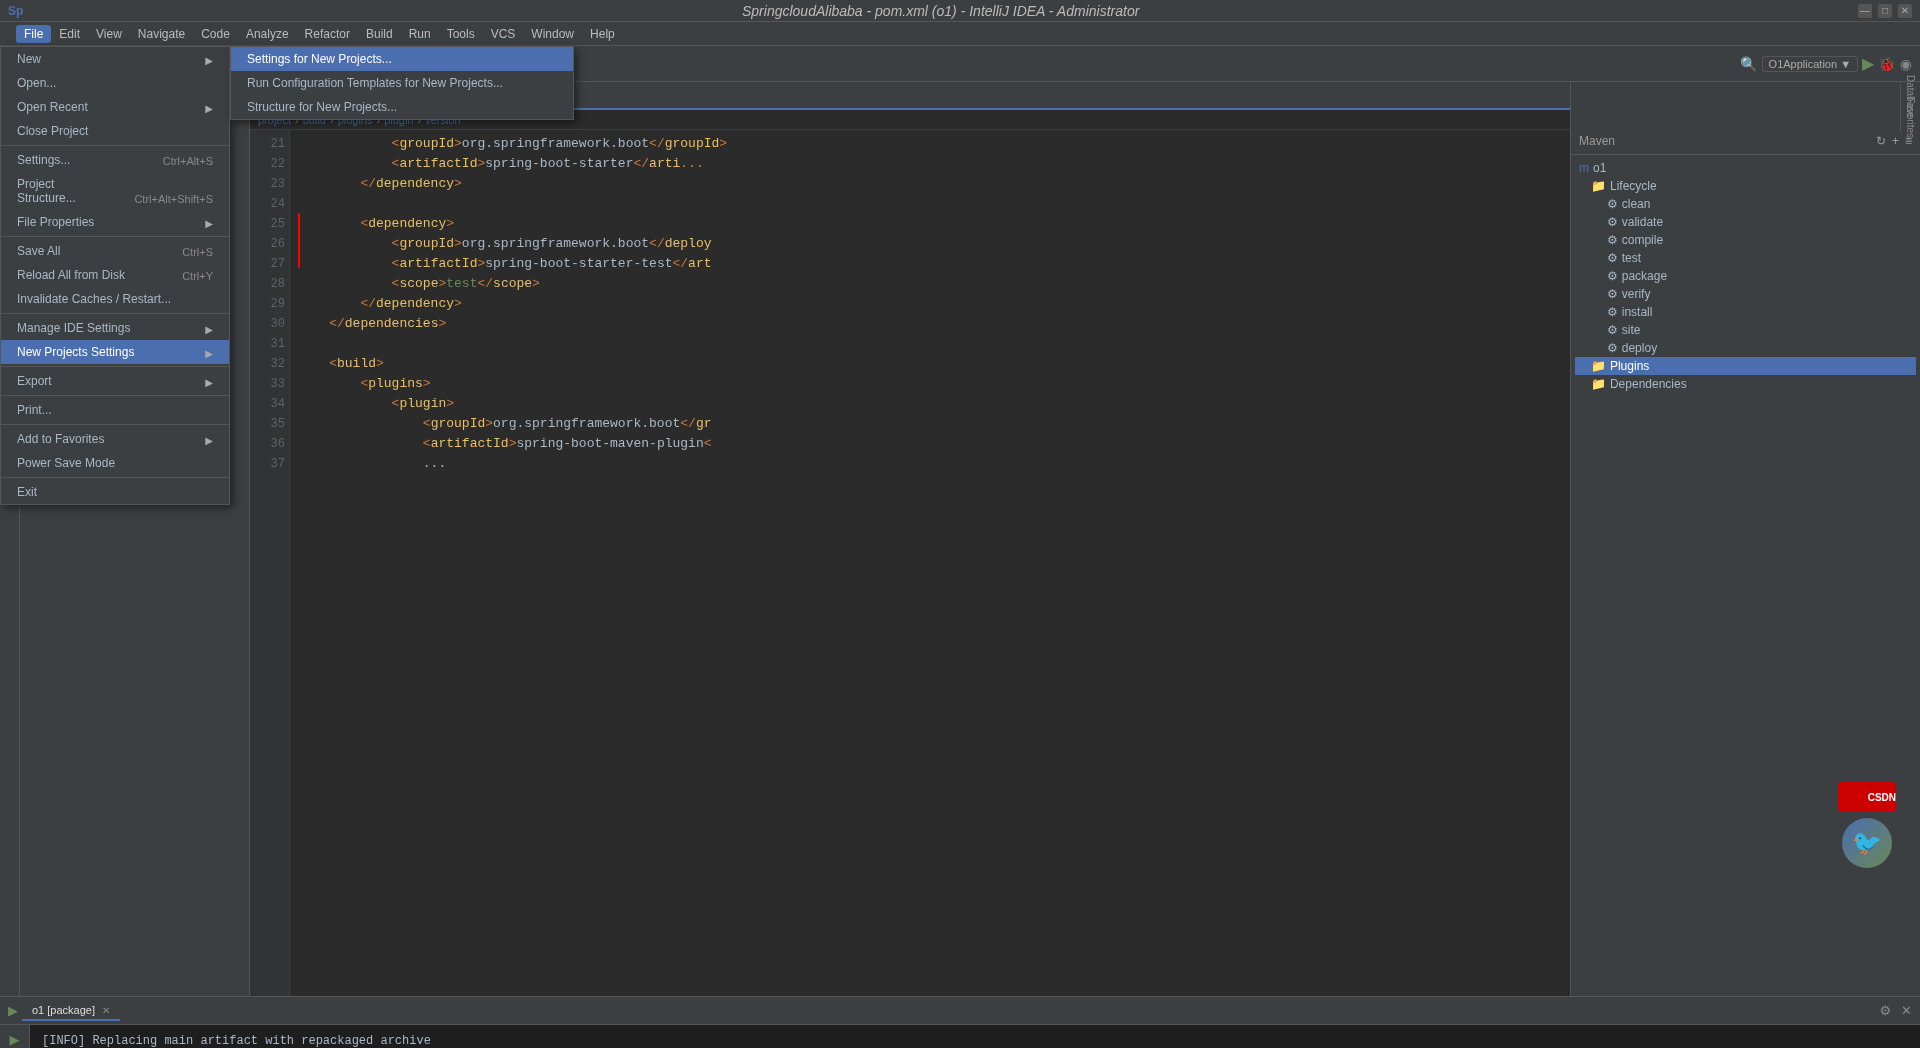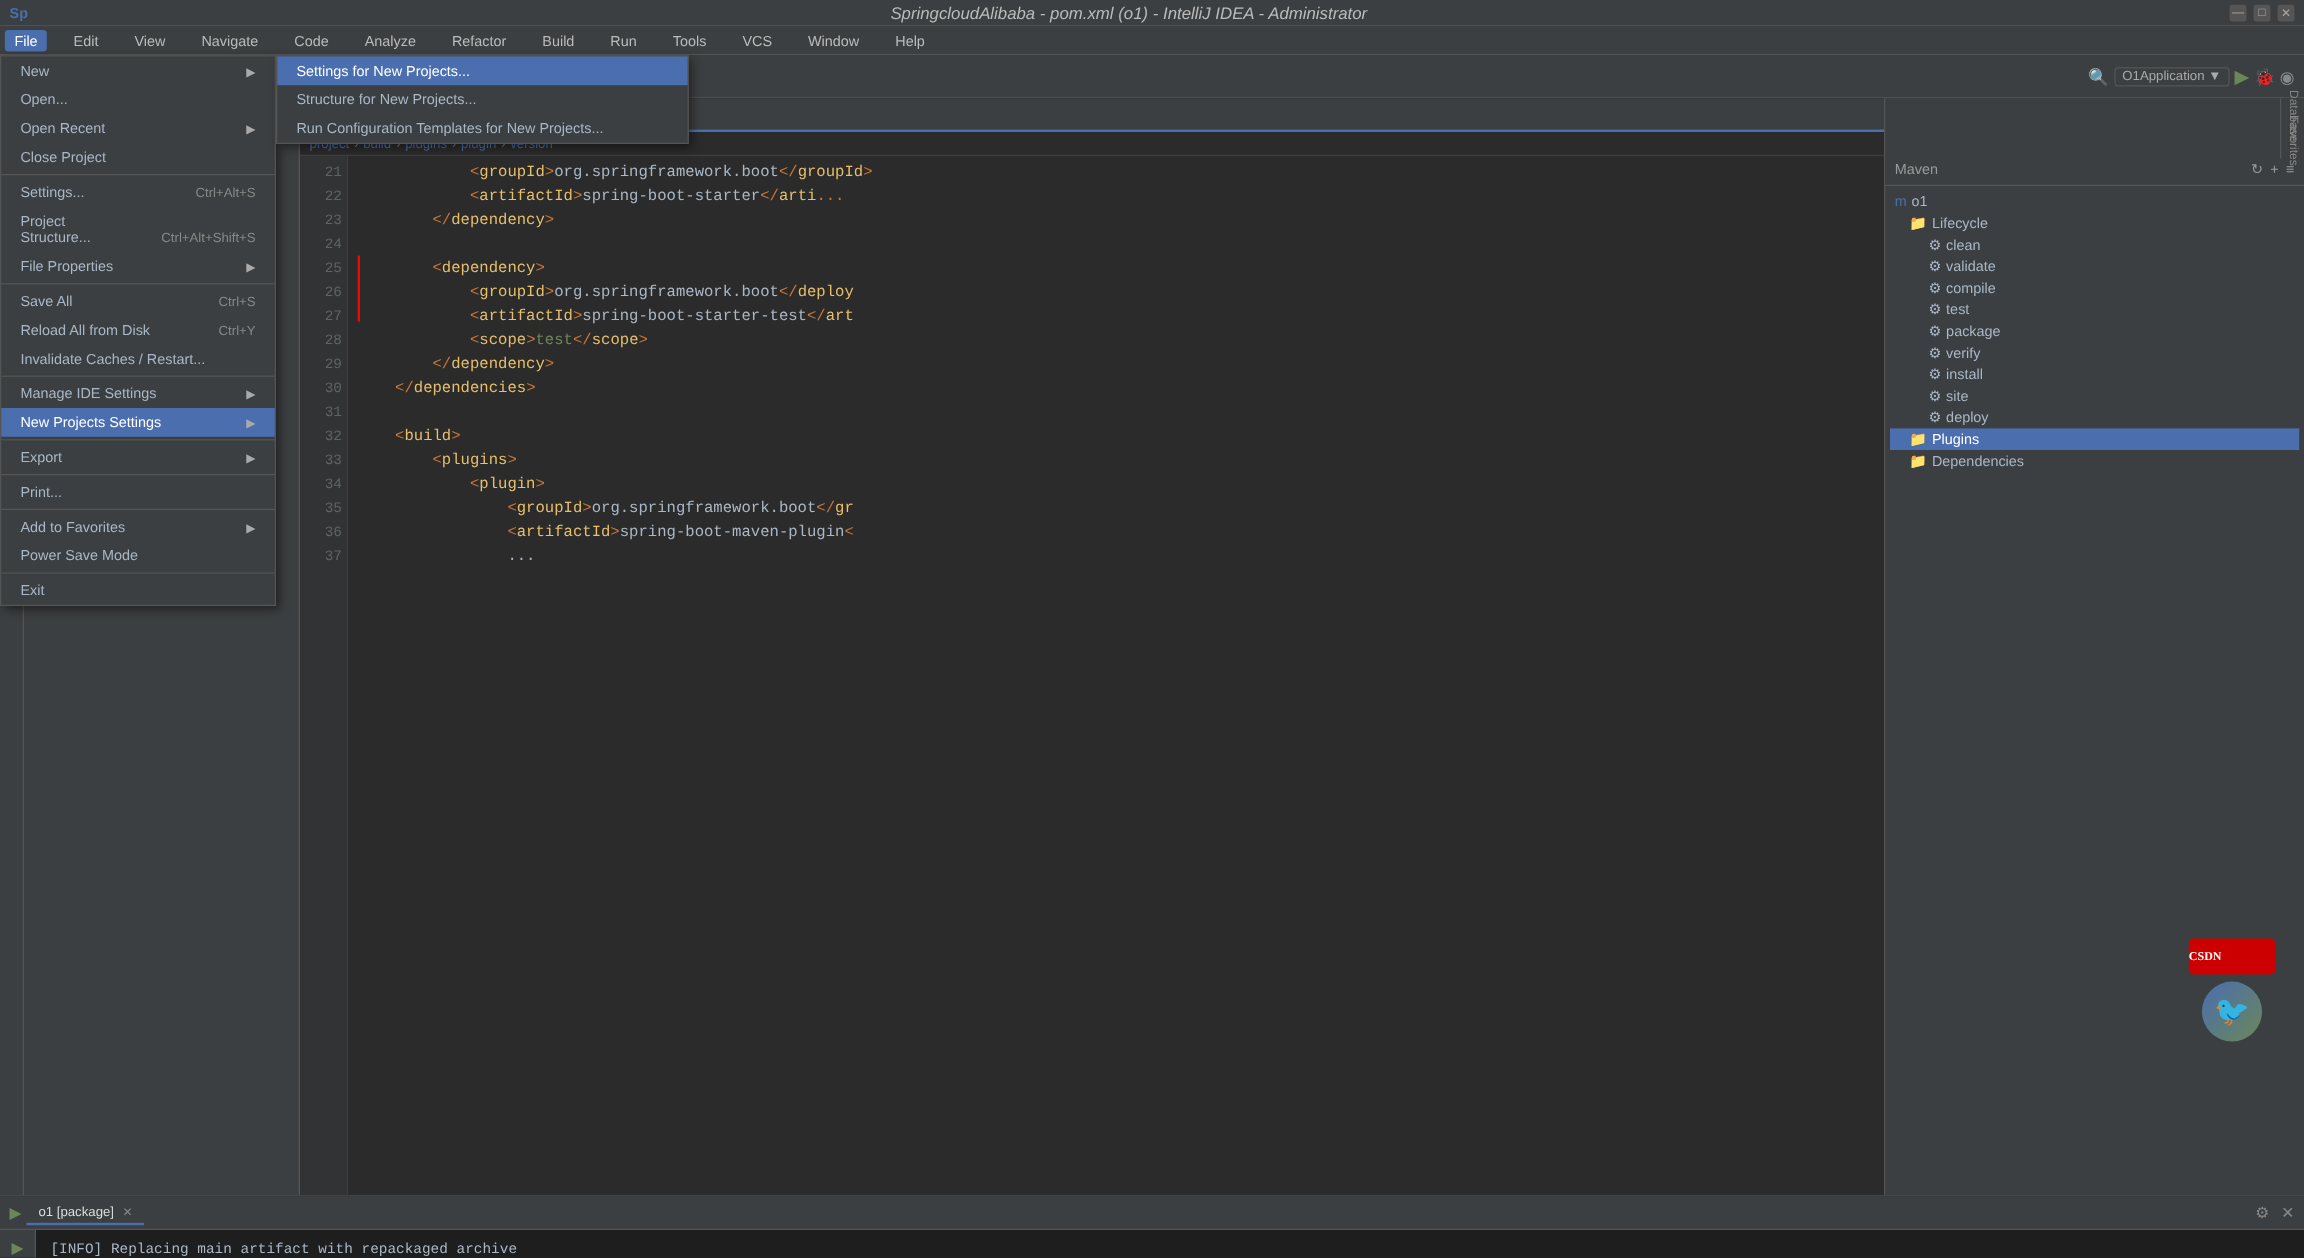--- a/index.html
+++ b/index.html
@@ -47,23 +47,23 @@
       font-size: 10px;
       cursor: pointer;
     }
 
     
     #menu-bar {
       height: 24px;
       background: #3c3f41;
       display: flex;
       align-items: center;
-      padding: 0 4px;
+      padding: 0 16px;
       border-bottom: 1px solid #555;
-      gap: 14px;
+      gap: 0;
     }
     .menu-item {
       padding: 2px 8px;
       color: #bbb;
       font-size: 12px;
       cursor: pointer;
       border-radius: 3px;
     }
     .menu-item:hover, .menu-item.active {
       background: #4b6eaf;
@@ -702,34 +702,34 @@
   <div class="dropdown-item">
     <span>Exit</span>
   </div>
 </div>
 
 <div id="new-projects-submenu">
   <div class="submenu-item highlighted">
     <span>Settings for New Projects...</span>
   </div>
   <div class="submenu-item">
+    <span>Run Configuration Templates for New Projects...</span>
+  </div>
+  <div class="submenu-item">
     <span>Structure for New Projects...</span>
-  </div>
-  <div class="submenu-item">
-    <span>Run Configuration Templates for New Projects...</span>
   </div>
 </div>
 
 <div id="cursor-line"></div>
 
 <div id="right-tool-icons">
   <div class="icon-btn" style="writing-mode:vertical-rl;font-size:10px;color:#888;">Database</div>
   <div class="icon-btn" style="writing-mode:vertical-rl;font-size:10px;color:#888;">Favorites</div>
 </div>
 
 <div id="overlay-icons">
-  <div style="width:72px;height:30px;background:#c00;border-radius:4px;display:flex;align-items:center;justify-content:flex-start;margin-bottom:4px;font-family:Liberation Serif, serif;">
+  <div style="width:58px;height:30px;background:#c00;border-radius:4px;display:flex;align-items:center;justify-content:flex-end;margin-bottom:4px;">
     <span style="color:white;font-size:10px;font-weight:bold;">CSDN</span>
   </div>
   <div style="width:50px;height:50px;background:linear-gradient(135deg,#4b6eaf,#6a8759);border-radius:50%;display:flex;align-items:center;justify-content:center;">
     <span style="font-size:24px;">🐦</span>
   </div>
 </div>
 
 </body></html>

